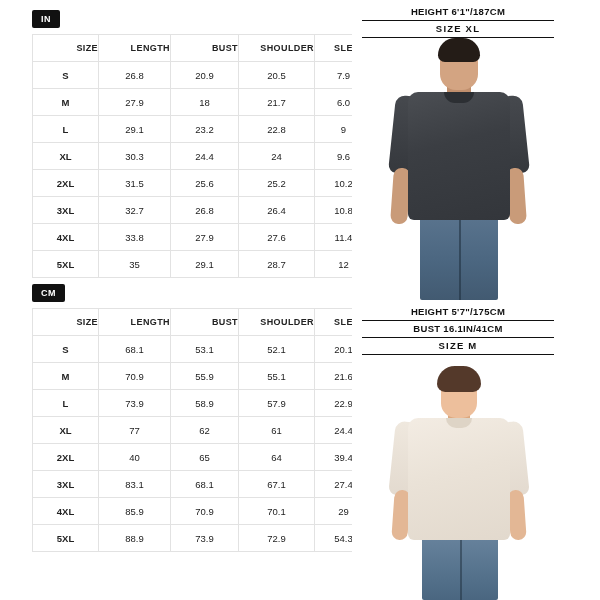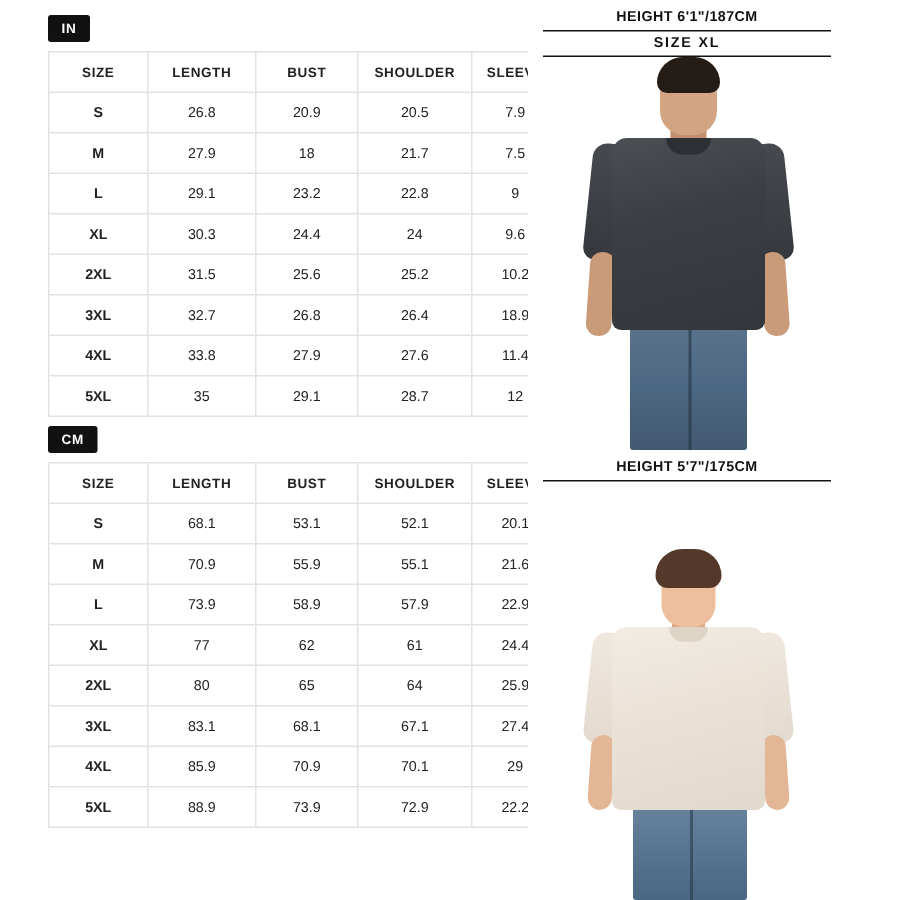--- a/index.html
+++ b/index.html
@@ -57,20 +57,21 @@
     font-size: 9.5px;
     height: 26px;
     color: #222;
     padding: 0;
   }
   table.size-table th {
     font-weight: bold;
     font-size: 9px;
     letter-spacing: 0.4px;
     background: #ffffff;
+    text-align: right;
   }
   table.size-table td.size-cell {
     font-weight: bold;
     font-size: 9.5px;
   }
   table.size-table col.c0 { width: 66px; }
   table.size-table col.c1 { width: 72px; }
   table.size-table col.c2 { width: 68px; }
   table.size-table col.c3 { width: 76px; }
   table.size-table col.c4 { width: 58px; }
@@ -391,21 +392,21 @@
             <td>26.8</td>
             <td>20.9</td>
             <td>20.5</td>
             <td>7.9</td>
           </tr>
           <tr>
             <td class="size-cell">M</td>
             <td>27.9</td>
             <td>18</td>
             <td>21.7</td>
-            <td>7.5</td>
+            <td>6.0</td>
           </tr>
           <tr>
             <td class="size-cell">L</td>
             <td>29.1</td>
             <td>23.2</td>
             <td>22.8</td>
             <td>9</td>
           </tr>
           <tr>
             <td class="size-cell">XL</td>
@@ -419,21 +420,21 @@
             <td>31.5</td>
             <td>25.6</td>
             <td>25.2</td>
             <td>10.2</td>
           </tr>
           <tr>
             <td class="size-cell">3XL</td>
             <td>32.7</td>
             <td>26.8</td>
             <td>26.4</td>
-            <td>18.9</td>
+            <td>10.8</td>
           </tr>
           <tr>
             <td class="size-cell">4XL</td>
             <td>33.8</td>
             <td>27.9</td>
             <td>27.6</td>
             <td>11.4</td>
           </tr>
           <tr>
             <td class="size-cell">5XL</td>
@@ -489,45 +490,45 @@
           </tr>
           <tr>
             <td class="size-cell">XL</td>
             <td>77</td>
             <td>62</td>
             <td>61</td>
             <td>24.4</td>
           </tr>
           <tr>
             <td class="size-cell">2XL</td>
-            <td>80</td>
+            <td>40</td>
             <td>65</td>
             <td>64</td>
-            <td>25.9</td>
+            <td>39.4</td>
           </tr>
           <tr>
             <td class="size-cell">3XL</td>
             <td>83.1</td>
             <td>68.1</td>
             <td>67.1</td>
             <td>27.4</td>
           </tr>
           <tr>
             <td class="size-cell">4XL</td>
             <td>85.9</td>
             <td>70.9</td>
             <td>70.1</td>
             <td>29</td>
           </tr>
           <tr>
             <td class="size-cell">5XL</td>
             <td>88.9</td>
             <td>73.9</td>
             <td>72.9</td>
-            <td>22.2</td>
+            <td>54.3</td>
           </tr>
         </tbody>
       </table>
     </div>
 
   </div>
 
   <div class="right-col">
 
     <div class="model-panel">
@@ -562,17 +563,19 @@
         <div class="m2-arm-l"></div>
         <div class="m2-arm-r"></div>
         <div class="m2-neck"></div>
         <div class="m2-shirt"></div>
         <div class="m2-collar"></div>
         <div class="m2-head"></div>
         <div class="m2-hair-top"></div>
       </div>
       <div class="caption">
         <div class="line rule">HEIGHT  5'7"/175CM</div>
+        <div class="line rule">BUST  16.1IN/41CM</div>
+        <div class="line size-line">SIZE  M</div>
       </div>
     </div>
 
   </div>
 </div>
 
 </body></html>

